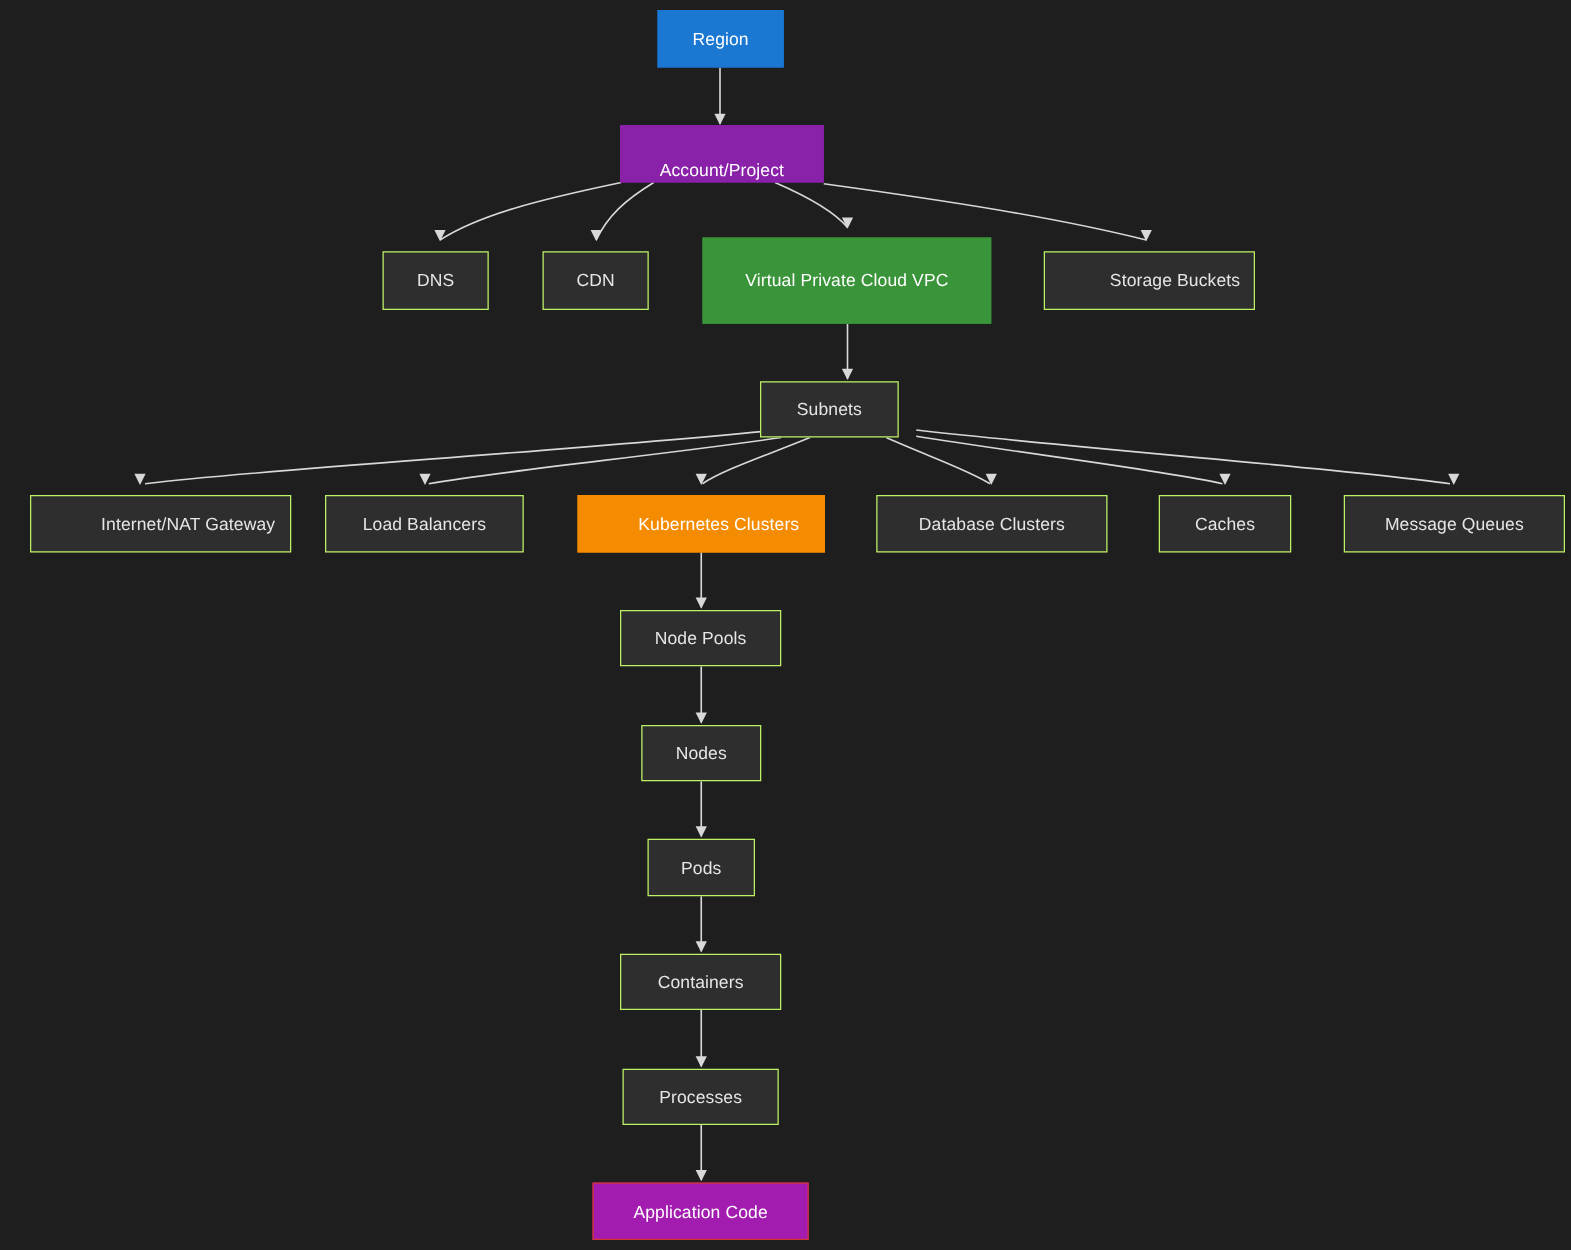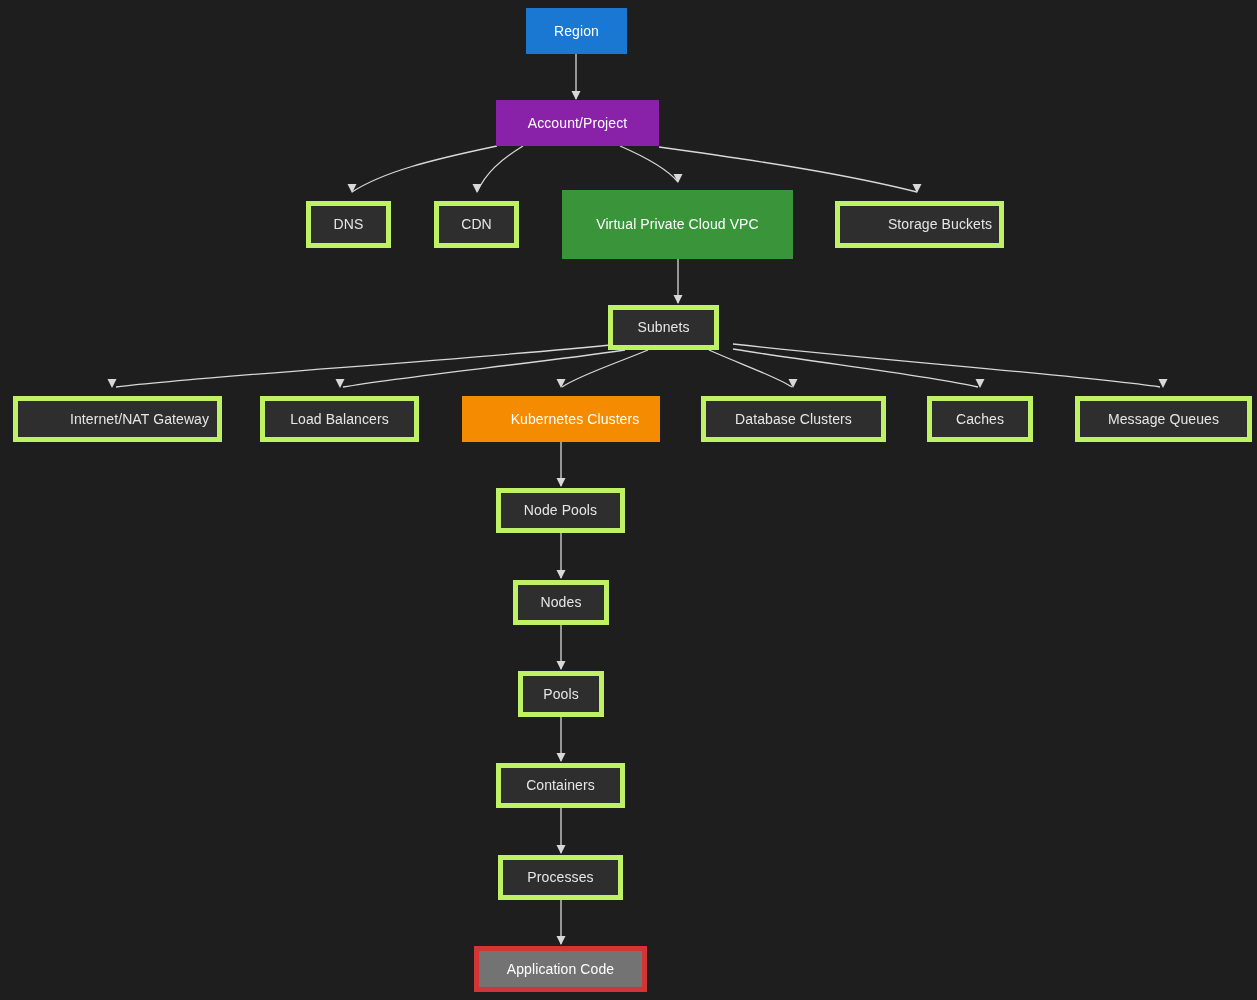--- a/index.html
+++ b/index.html
@@ -29,21 +29,21 @@
     height: 1000px;
     pointer-events: none;
   }
   .node {
     position: absolute;
     box-sizing: border-box;
     display: flex;
     align-items: center;
     justify-content: center;
     background: #2e2e2e;
-    border: 5px solid #bef264;
+    border: 1px solid #bef264;
     color: #e6e6e6;
     font-size: 14px;
     line-height: 1.2;
     text-align: center;
     white-space: nowrap;
     letter-spacing: 0.1px;
   }
   .node.style-blue {
     background: #1a77d2;
     border-color: #1a77d2;
@@ -58,21 +58,21 @@
     background: #3a9439;
     border-color: #3a9439;
     color: #ffffff;
   }
   .node.style-orange {
     background: #f58b00;
     border-color: #f58b00;
     color: #ffffff;
   }
   .node.style-red {
-    background: #737373;
+    background: #a21caf;
     border-color: #d33535;
     color: #ffffff;
   }
   .edge-path {
     fill: none;
     stroke: #d8d8d8;
     stroke-width: 1.3;
   }
   .edge-head {
     fill: #d8d8d8;
@@ -118,39 +118,39 @@
       <polygon points="556.5,753 565.5,753 561,762" class="edge-head"></polygon>
       <path d="M 561,808 C 561,827 561,837 561,853" class="edge-path"></path>
       <polygon points="556.5,845 565.5,845 561,854" class="edge-head"></polygon>
       <path d="M 561,900 C 561,918 561,928 561,944" class="edge-path"></path>
       <polygon points="556.5,936 565.5,936 561,945" class="edge-head"></polygon>
     </svg>
   <div id="node-layer">
       <div class="node style-blue" style="left: 526px; top: 8px; width: 101px; height: 46px;">
         <span>Region</span>
       </div>
-      <div class="node style-purple" style="left: 496px; top: 100px; width: 163px; height: 46px;">
+      <div class="node style-purple" style="left: 496px; top: 100px; width: 163px; height: 46px; align-items: flex-end;">
         <span>Account/Project</span>
       </div>
       <div class="node" style="left: 306px; top: 201px; width: 85px; height: 47px; align-items: center;">
         <span>DNS</span>
       </div>
       <div class="node" style="left: 434px; top: 201px; width: 85px; height: 47px;">
         <span>CDN</span>
       </div>
       <div class="node style-green" style="left: 562px; top: 190px; width: 231px; height: 69px;">
         <span>Virtual Private Cloud VPC</span>
       </div>
       <div class="node" style="left: 835px; top: 201px; width: 169px; height: 47px; padding-left: 41px;">
         <span>Storage Buckets</span>
       </div>
       <div class="node" style="left: 608px; top: 305px; width: 111px; height: 45px;">
         <span>Subnets</span>
       </div>
-      <div class="node" style="left: 13px; top: 396px; width: 209px; height: 46px; padding-left: 44px;">
+      <div class="node" style="left: 24px; top: 396px; width: 209px; height: 46px; padding-left: 44px;">
         <span>Internet/NAT Gateway</span>
       </div>
       <div class="node" style="left: 260px; top: 396px; width: 159px; height: 46px;">
         <span>Load Balancers</span>
       </div>
       <div class="node style-orange" style="left: 462px; top: 396px; width: 198px; height: 46px; padding-left: 28px;">
         <span>Kubernetes Clusters</span>
       </div>
       <div class="node" style="left: 701px; top: 396px; width: 185px; height: 46px;">
         <span>Database Clusters</span>
@@ -161,21 +161,21 @@
       <div class="node" style="left: 1075px; top: 396px; width: 177px; height: 46px;">
         <span>Message Queues</span>
       </div>
       <div class="node" style="left: 496px; top: 488px; width: 129px; height: 45px;">
         <span>Node Pools</span>
       </div>
       <div class="node" style="left: 513px; top: 580px; width: 96px; height: 45px;">
         <span>Nodes</span>
       </div>
       <div class="node" style="left: 518px; top: 671px; width: 86px; height: 46px;">
-        <span>Pools</span>
+        <span>Pods</span>
       </div>
       <div class="node" style="left: 496px; top: 763px; width: 129px; height: 45px;">
         <span>Containers</span>
       </div>
       <div class="node" style="left: 498px; top: 855px; width: 125px; height: 45px;">
         <span>Processes</span>
       </div>
       <div class="node style-red" style="left: 474px; top: 946px; width: 173px; height: 46px;">
         <span>Application Code</span>
       </div>

